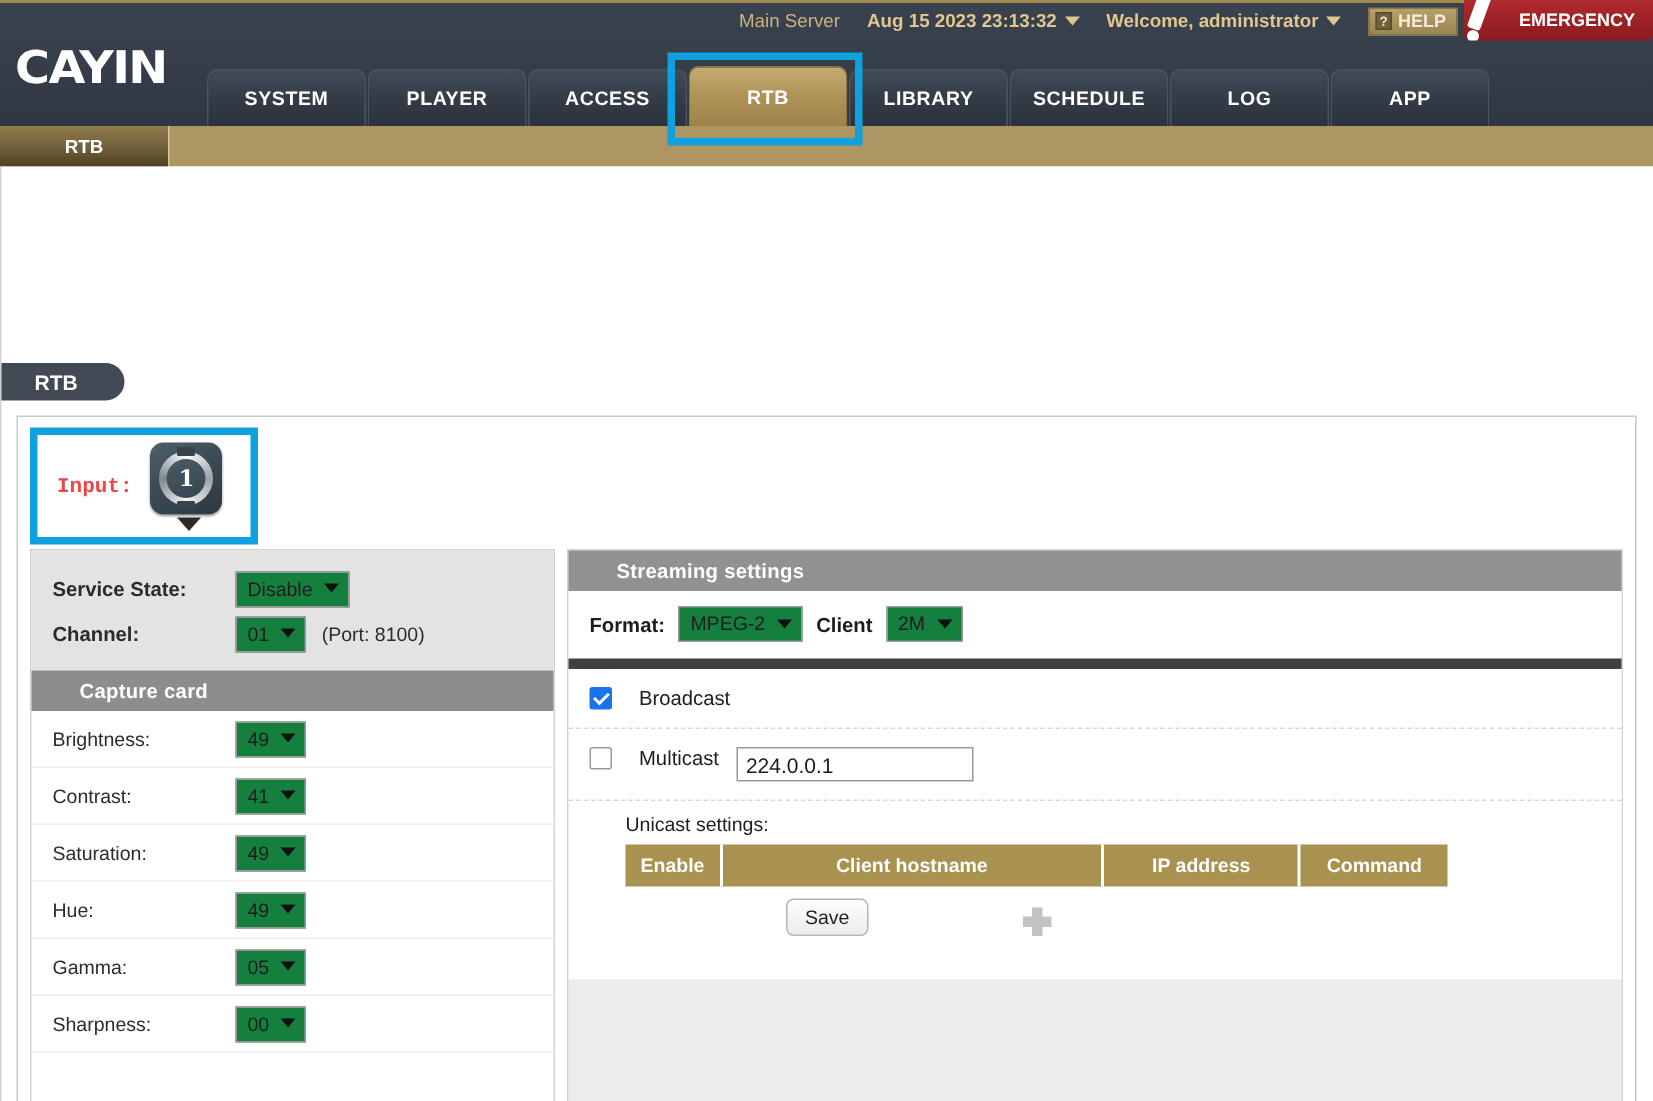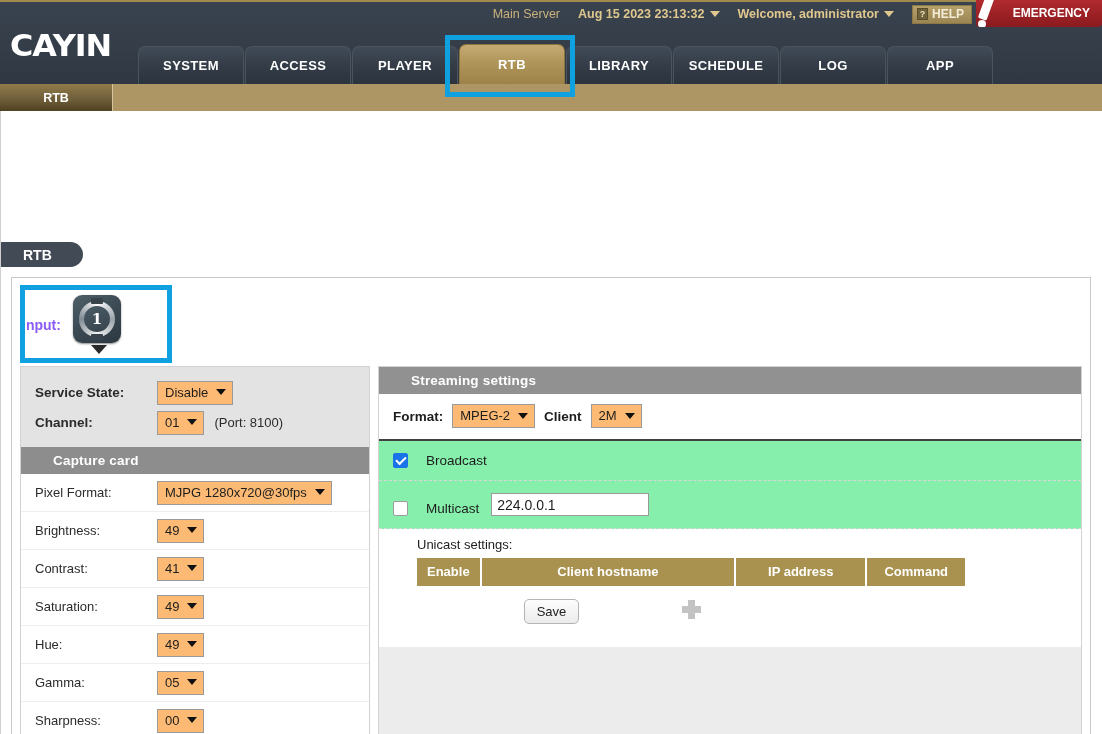--- a/index.html
+++ b/index.html
@@ -167,23 +167,23 @@
   }
 
   
   .input-row {
     position: absolute; left: 8px; top: 8px;
     width: 160px; height: 77px;
     display: flex; align-items: center;
     background: #ffffff;
   }
   .input-label {
-    font-size: 14px; font-weight: bold; color: #8b5cf6;
-    margin-left: 2px; margin-right: 12px;
-    font-family: Liberation Sans, sans-serif;
+    font-size: 14px; font-weight: bold; color: #ef4444;
+    margin-left: 18px; margin-right: 12px;
+    font-family: Liberation Mono, monospace;
   }
   .input-selector { position: relative; width: 52px; }
   .input-icon {
     width: 48px; height: 48px;
     border-radius: 9px;
     background: linear-gradient(150deg,#4e6069 0%,#3c4b55 45%,#2d3840 100%);
     position: relative;
     display: flex; align-items: center; justify-content: center;
     box-shadow: 0 1px 2px rgba(0,0,0,.45);
   }
@@ -247,45 +247,45 @@
     letter-spacing: .2px;
   }
   .section-head.right {
     background: #919191;
   }
 
   
   .sel {
     display: inline-flex; align-items: center; gap: 8px;
     border: 1px solid #9a9a9a;
-    background: #fdba74;
+    background: #15803d;
     font-size: 13px; color: #1d1d1d;
     padding: 2px 6px 3px 7px;
     height: 24px;
     line-height: 17px;
   }
   .sel .tri {
     width: 0; height: 0;
     border-left: 5px solid transparent;
     border-right: 5px solid transparent;
     border-top: 6px solid #111111;
   }
   .port-note { font-size: 13px; color: #2b2b2b; margin-left: 10px; }
   .fmt-row {
     display: flex; align-items: center; gap: 9px;
     padding: 10px 0 11px 14px;
-    border-bottom: 2px solid #404040;
+    border-bottom: 7px solid #404040;
     background: #ffffff;
   }
   .fmt-label { font-size: 13.5px; font-weight: bold; color: #1d1d1d; }
 
   .cast-row {
-    display: flex; align-items: flex-end;
+    display: flex; align-items: flex-start;
     padding: 12px 0 12px 14px;
-    background: #86efac;
+    background: #ffffff;
     border-bottom: 1px dashed #d8d8d8;
   }
   .cbx {
     width: 15px; height: 15px;
     border: 1px solid #9b9b9b;
     background: #ffffff;
     border-radius: 2px;
     flex: none;
     display: flex; align-items: center; justify-content: center;
   }
@@ -374,24 +374,24 @@
     </span>
   </div>
 
   <div class="logo">CAYIN</div>
 
   <div class="tabs">
     <div class="tab">
         <span>SYSTEM</span>
       </div>
     <div class="tab">
+        <span>PLAYER</span>
+      </div>
+    <div class="tab">
         <span>ACCESS</span>
-      </div>
-    <div class="tab">
-        <span>PLAYER</span>
       </div>
     <div class="tab active">
         <span>RTB</span>
       </div>
     <div class="tab">
         <span>LIBRARY</span>
       </div>
     <div class="tab">
         <span>SCHEDULE</span>
       </div>
@@ -448,27 +448,20 @@
             <span class="sel">
               <span>01</span>
               <span class="tri"></span>
             </span>
             <span class="port-note">(Port: 8100)</span>
           </div>
         </div>
 
         <div class="section-head">Capture card</div>
 
-        <div class="field-row">
-          <span class="field-label">Pixel Format:</span>
-          <span class="sel">
-            <span>MJPG 1280x720@30fps</span>
-            <span class="tri"></span>
-          </span>
-        </div>
         <div class="field-row">
           <span class="field-label">Brightness:</span>
           <span class="sel">
             <span>49</span>
             <span class="tri"></span>
           </span>
         </div>
         <div class="field-row">
           <span class="field-label">Contrast:</span>
           <span class="sel">

